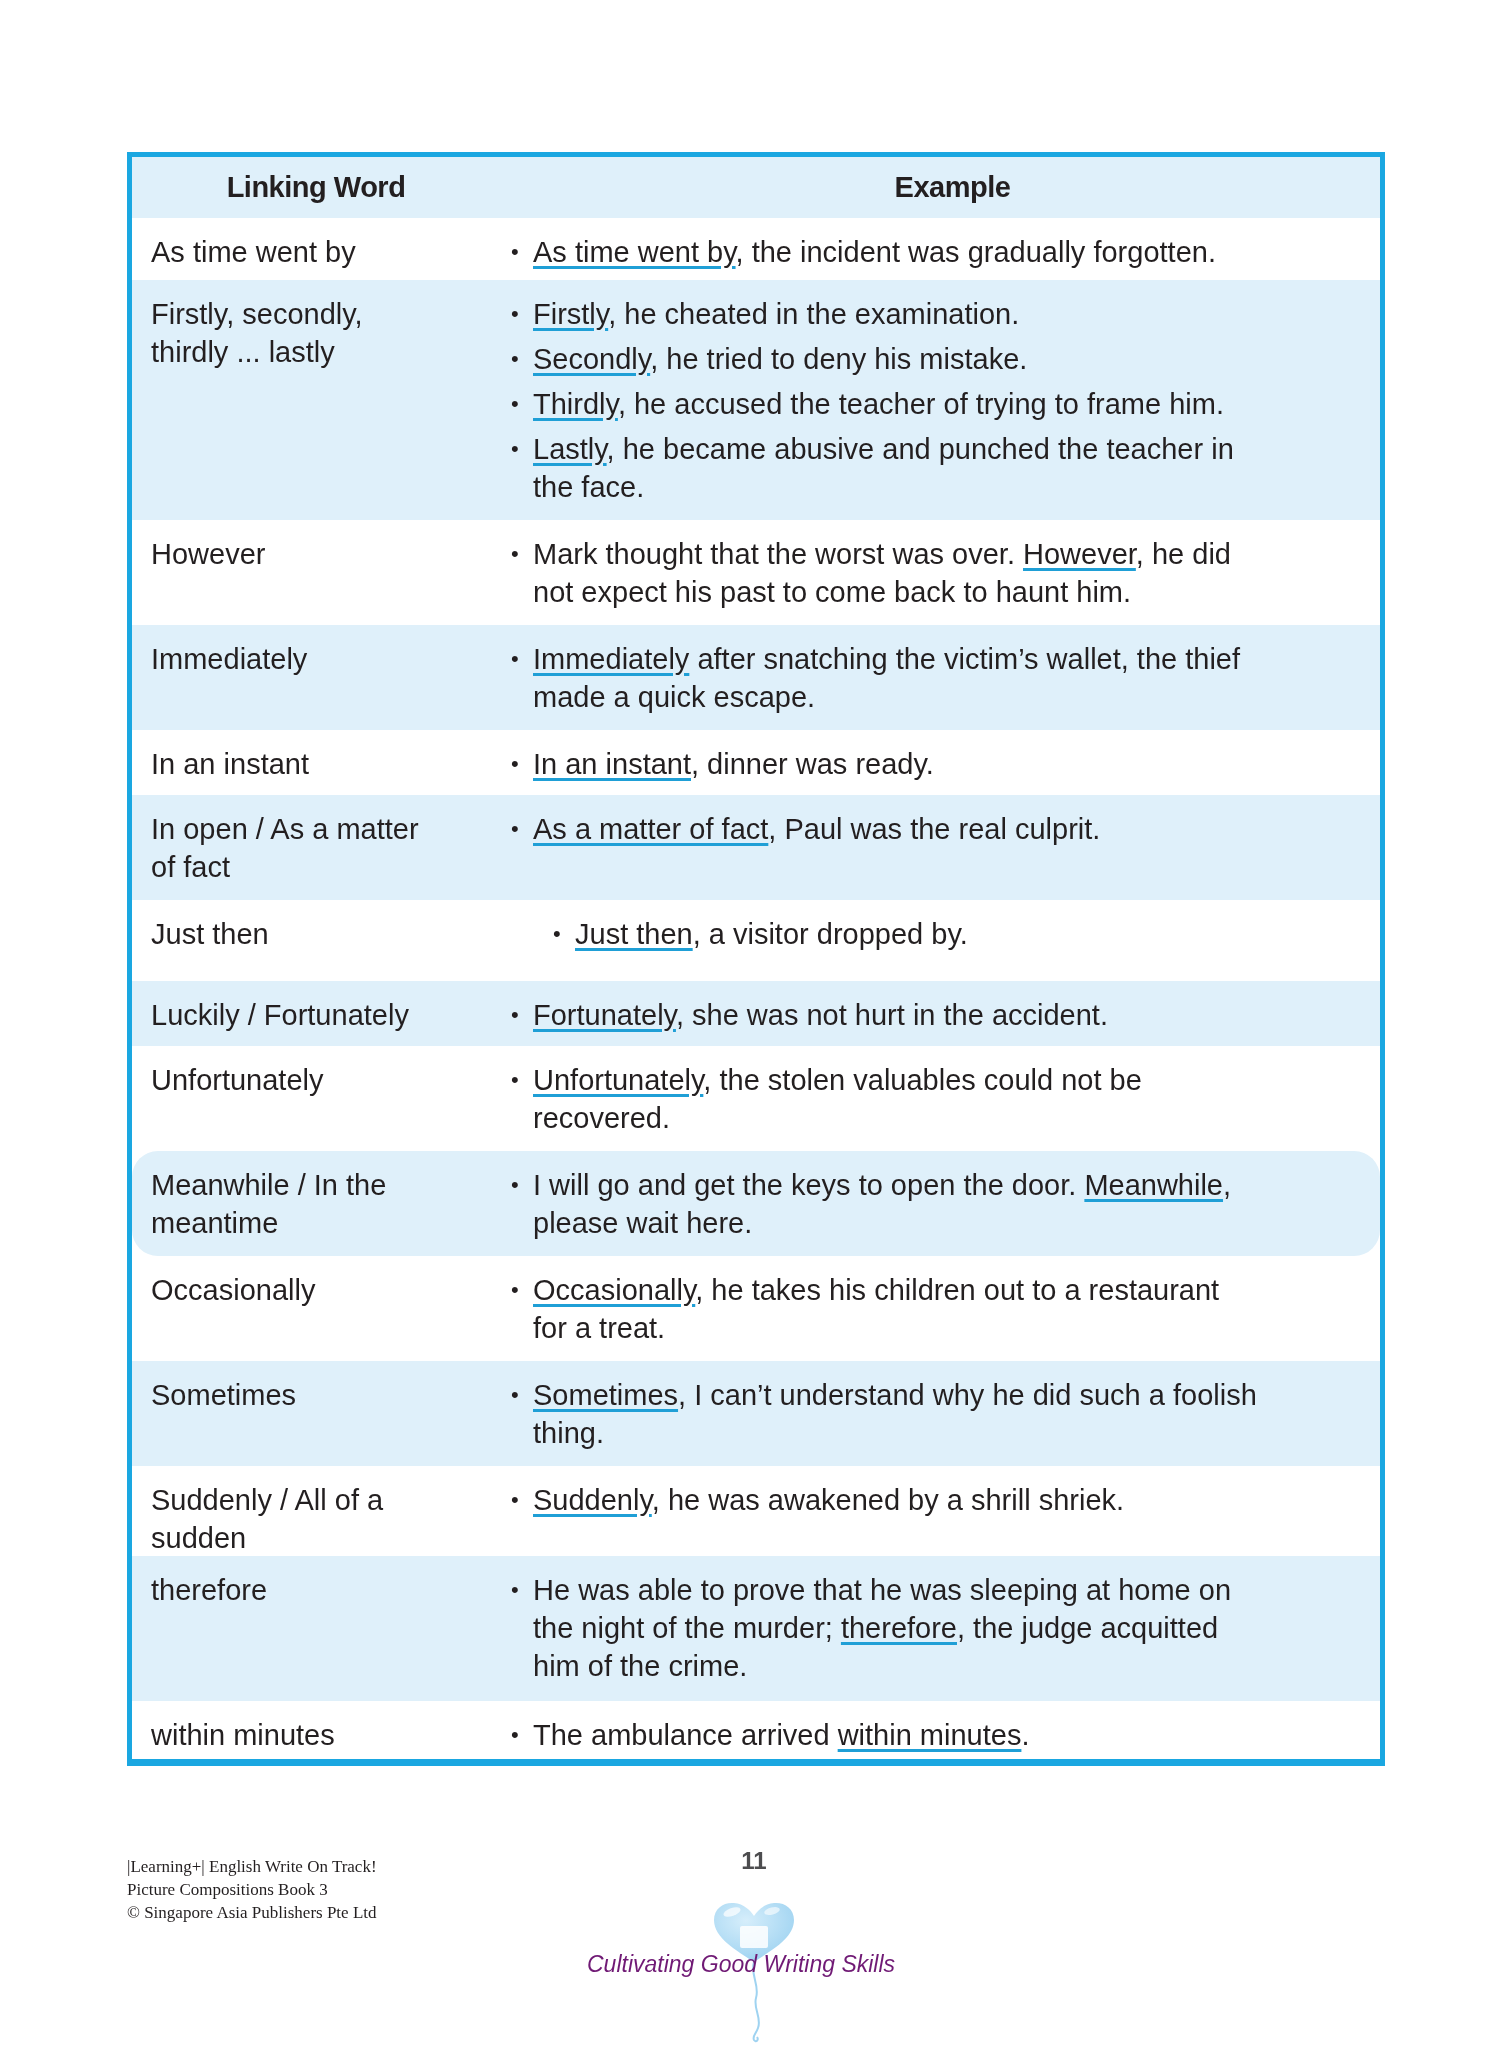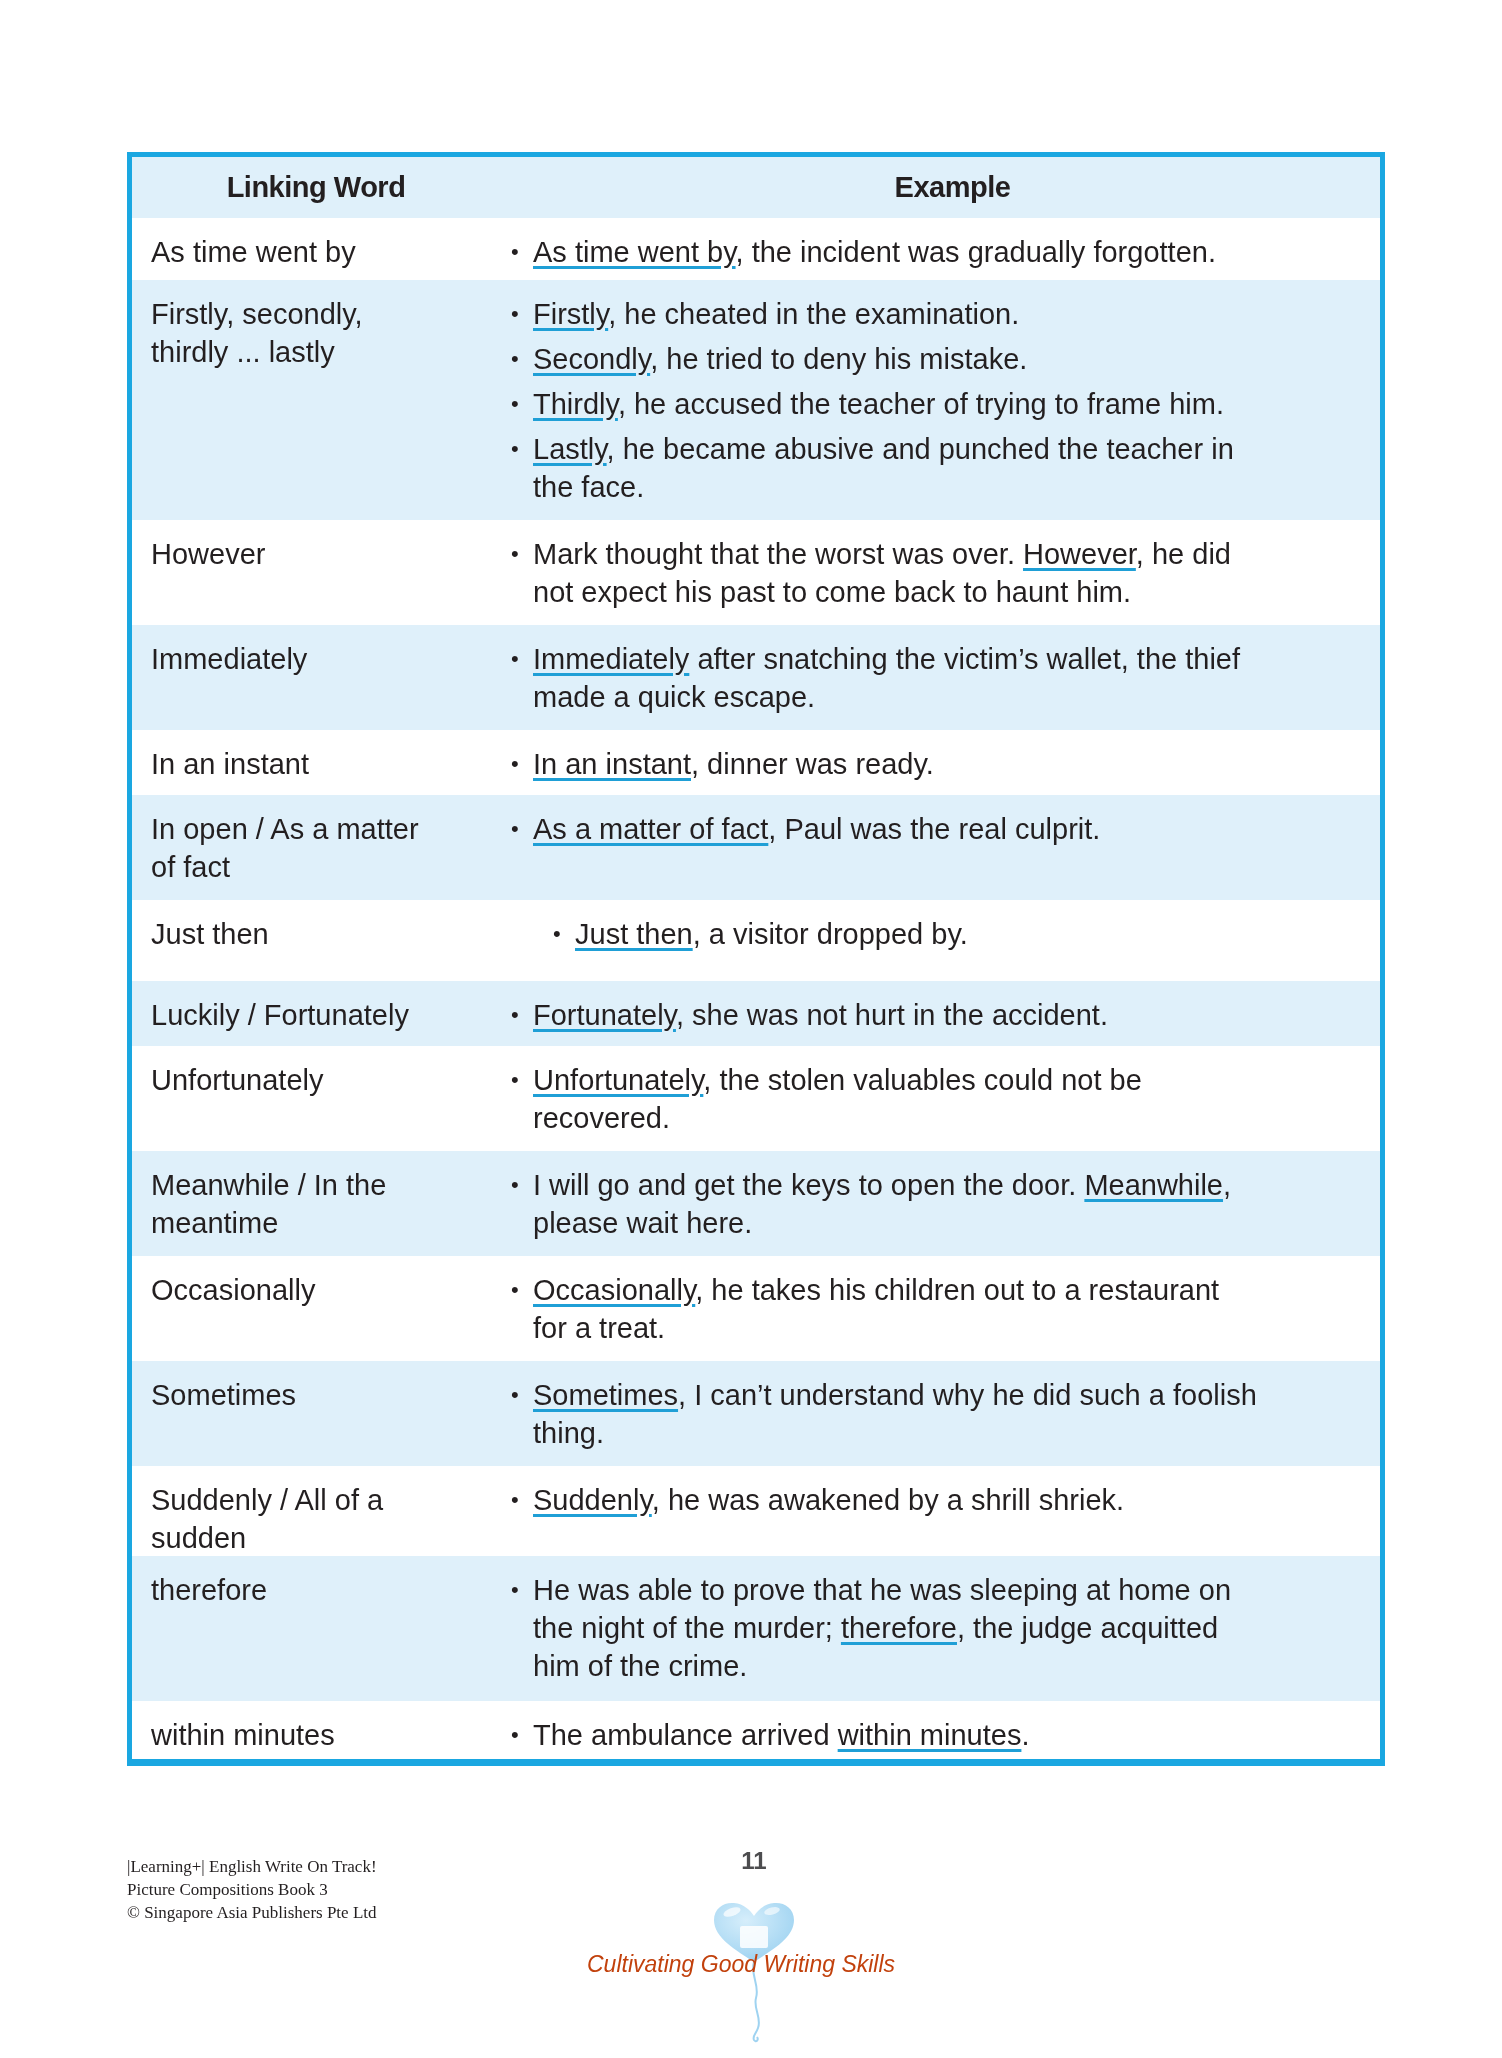--- a/index.html
+++ b/index.html
@@ -34,21 +34,21 @@
     font-family: "Liberation Serif", serif; font-size: 17px; line-height: 23px; color: #231f20;
   }
   .footer-left div { white-space: nowrap; }
   .balloon { position: absolute; left: 706px; top: 1900px; width: 96px; height: 150px; }
   .page-num {
     position: absolute; left: 734px; top: 1848px; width: 40px; text-align: center;
     font-size: 24px; font-weight: bold; color: #4d4d4f; line-height: 26px;
   }
   .tagline {
     position: absolute; left: 587px; top: 1950px; font-size: 23px; font-style: italic;
-    color: #c2410c; white-space: nowrap; line-height: 28px;
+    color: #701a75; white-space: nowrap; line-height: 28px;
   }
 </style>
 </head>
 <body>
 
 <div class="table">
   <div class="row head">
     <div class="c1">Linking Word</div>
     <div class="c2">Example</div>
   </div>
@@ -187,21 +187,21 @@
         <div class="c2">
           <div class="bullet">
             <span class="bullet-dot">•</span>
             <div class="bullet-text">
               <span class="ex-line"><span class="u">Unfortunately</span><span>, the stolen valuables could not be</span></span>
               <span class="ex-line"><span>recovered.</span></span>
             </div>
           </div>
         </div>
       </div>
-      <div class="row alt" style="height: 105px;">
+      <div class="row alt" style="height: 105px; border-radius: 26px;">
         <div class="c1">
           <span class="term-line">Meanwhile / In the</span>
           <span class="term-line">meantime</span>
         </div>
         <div class="c2">
           <div class="bullet">
             <span class="bullet-dot">•</span>
             <div class="bullet-text">
               <span class="ex-line"><span>I will go and get the keys to open the door. </span><span class="u">Meanwhile</span><span>,</span></span>
               <span class="ex-line"><span>please wait here.</span></span>

